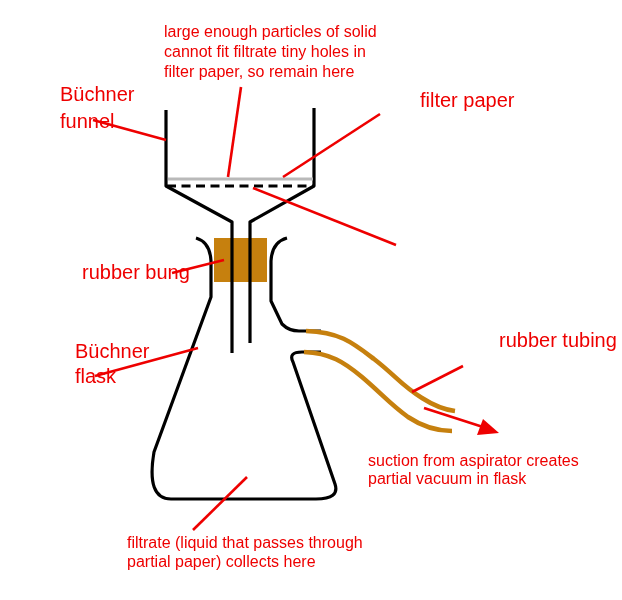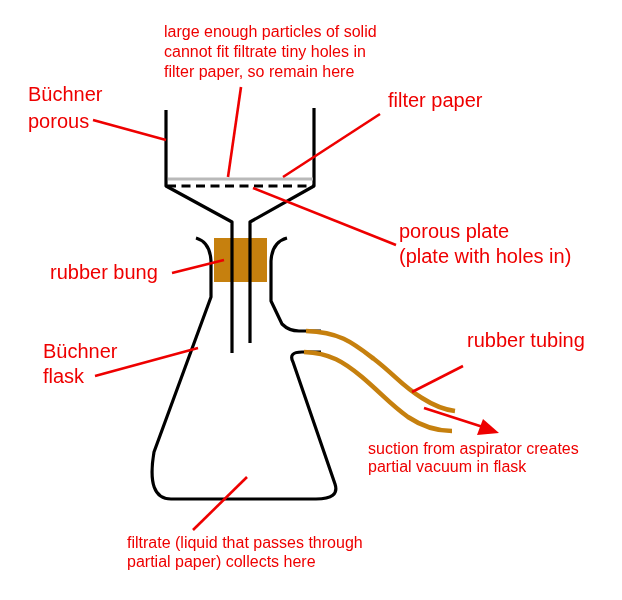--- a/index.html
+++ b/index.html
@@ -9,21 +9,21 @@
     font-family:"Liberation Sans", sans-serif;
     overflow:hidden;
   }
   .stage{position:relative;width:622px;height:600px;background:var(--bg,#fff);}
   .stage svg{position:absolute;left:0;top:0;}
   .label{
     position:absolute;
     color:var(--red,#ee0000);
     white-space:nowrap;
   }
-  .big{font-size:20px;line-height:26px;}
+  .big{font-size:20px;line-height:26px;margin-left:32px;}
   .note{font-size:16px;line-height:20px;}
   
   .ink{stroke:var(--ink,#000);stroke-width:3.2;fill:none;stroke-linejoin:round;}
   .ink-dash{stroke:var(--ink,#000);stroke-width:3;fill:none;stroke-dasharray:9 5.5;}
   .paper{stroke:var(--gray,#b9b9b9);stroke-width:3;fill:none;}
   .redln{stroke:var(--red,#ee0000);stroke-width:2.6;fill:none;}
   .tube{stroke:var(--orange,#c6800e);stroke-width:4.6;fill:none;}
   .bung{fill:var(--orange,#c6800e);stroke:none;}
   .redfill{fill:var(--red,#ee0000);stroke:none;}
 </style>
@@ -65,46 +65,42 @@
   </svg>
 
   <div class="label note" style="left:164px;top:22px;">
     <div>large enough particles of solid</div>
     <div>cannot fit filtrate tiny holes in</div>
     <div>filter paper, so remain here</div>
   </div>
 
   <div class="label big" style="left:28px;top:81px;line-height:27px;">
     <div>Büchner</div>
-    <div>porous</div>
+    <div>funnel</div>
   </div>
 
   <div class="label big" style="left:388px;top:87px;">
     <div>filter paper</div>
   </div>
 
-  <div class="label big" style="left:399px;top:219px;line-height:25px;">
-    <div>porous plate</div>
-    <div>(plate with holes in)</div>
-  </div>
 
   <div class="label big" style="left:50px;top:259px;">
     <div>rubber bung</div>
   </div>
 
   <div class="label big" style="left:43px;top:339px;line-height:25px;">
     <div>Büchner</div>
     <div>flask</div>
   </div>
 
   <div class="label big" style="left:467px;top:327px;">
     <div>rubber tubing</div>
   </div>
 
-  <div class="label note" style="left:368px;top:440px;line-height:18px;">
+  <div class="label note" style="left:368px;top:452px;line-height:18px;">
     <div>suction from aspirator creates</div>
     <div>partial vacuum in flask</div>
   </div>
 
   <div class="label note" style="left:127px;top:533px;line-height:19px;">
     <div>filtrate (liquid that passes through</div>
     <div>partial paper) collects here</div>
   </div>
 
 </div>

